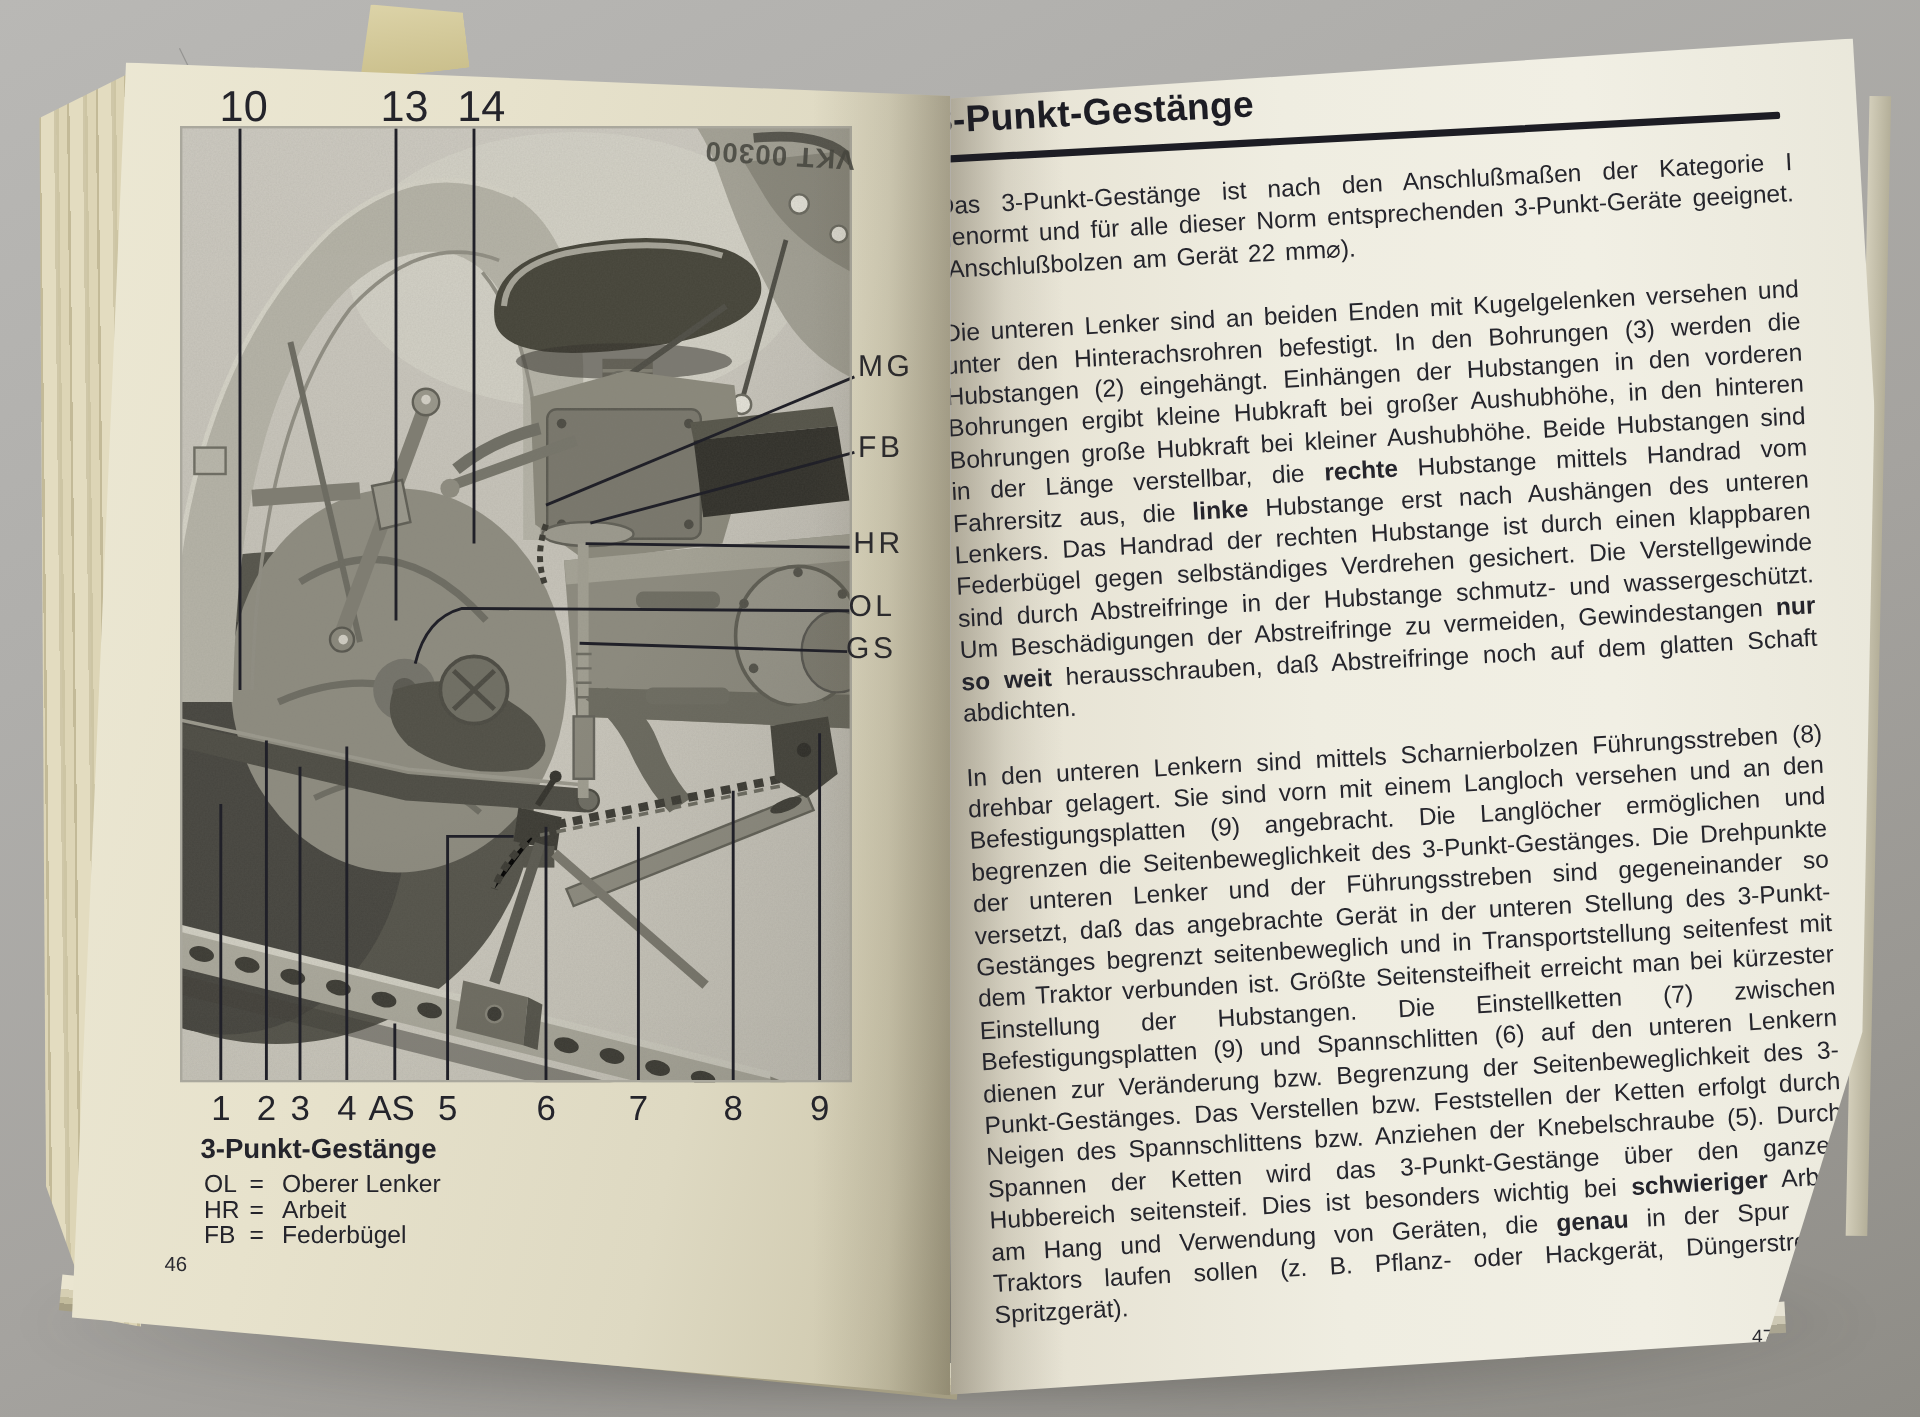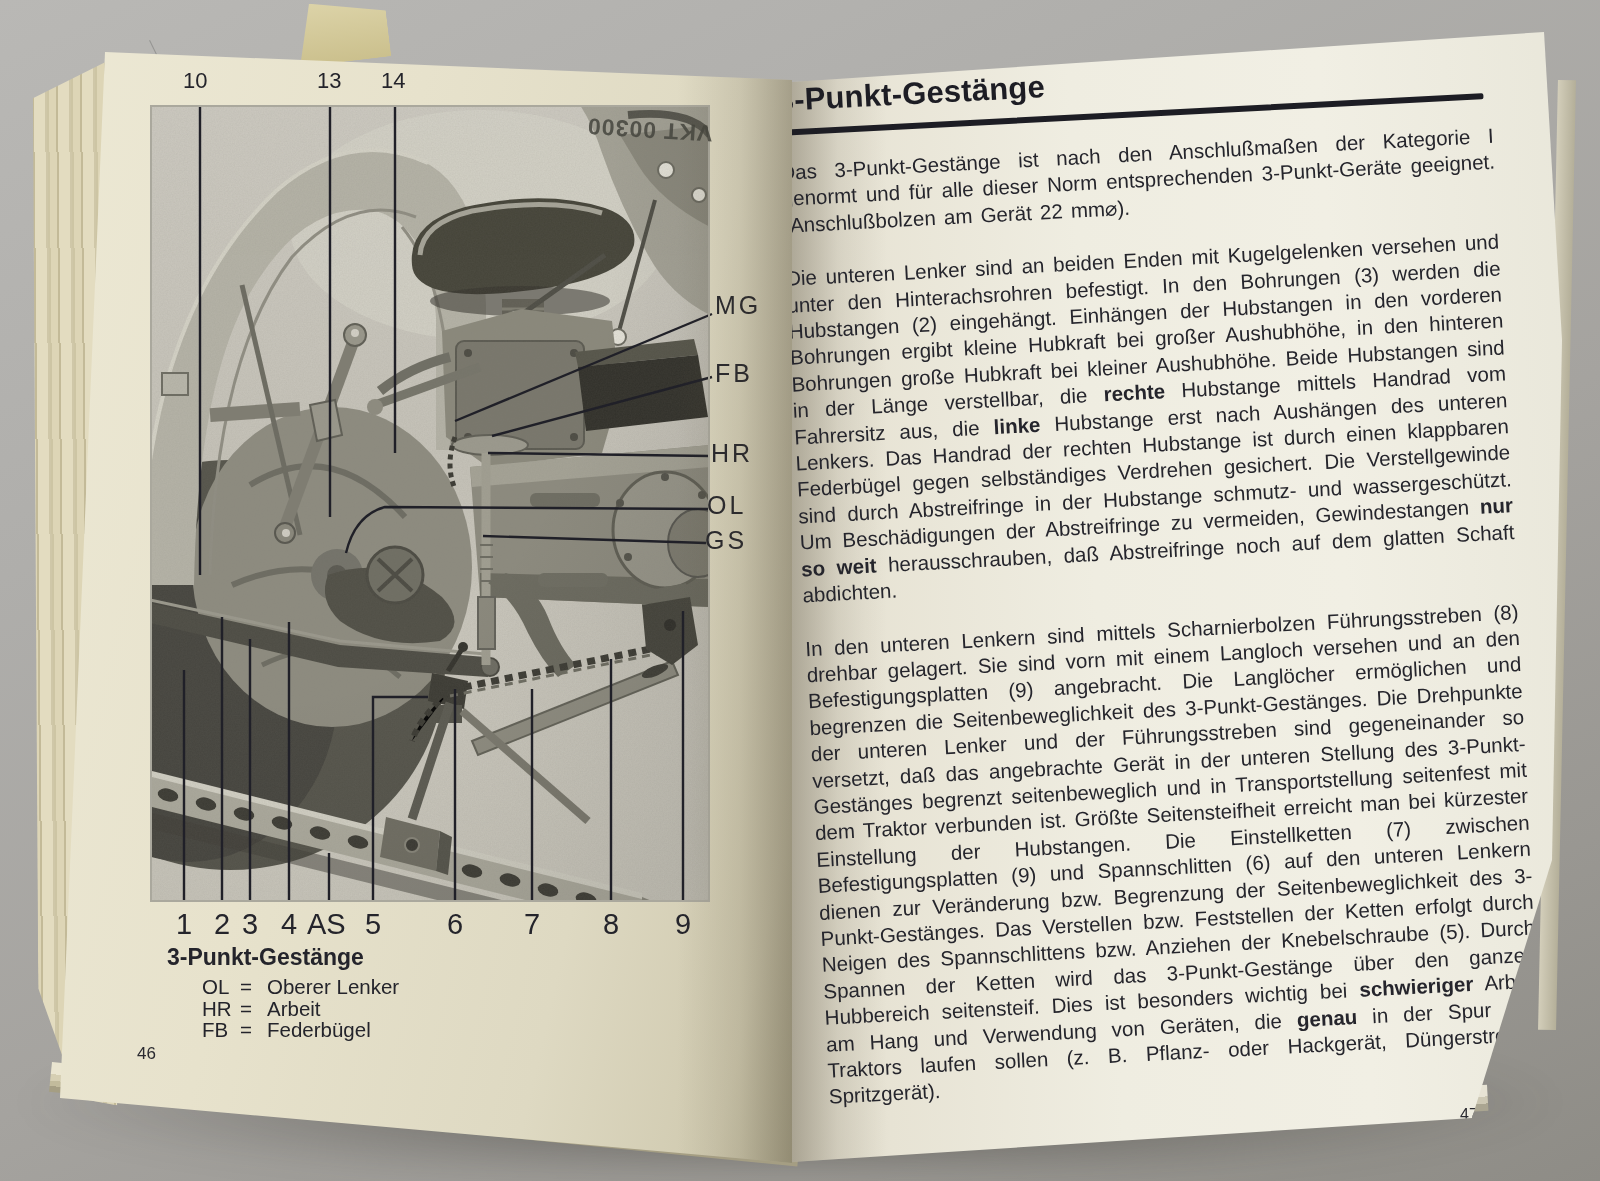--- a/index.html
+++ b/index.html
@@ -31,33 +31,33 @@
   .left-page{position:absolute;left:55px;top:38px;width:737px;height:1127px;
     background:linear-gradient(103deg,#ece8d4 0%,#e7e2cc 38%,#ded9c2 72%,#d0cab0 92%,#c0ba9e 100%);
     clip-path:polygon(50px 14px,737px 42px,737px 1125px,5px 1060px);}
   .left-page::after{content:'';position:absolute;right:0;top:0;width:115px;height:100%;
     background:linear-gradient(90deg,rgba(86,78,56,0),rgba(86,78,56,.15) 55%,rgba(58,50,32,.34));}
   .right-page{position:absolute;left:792px;top:30px;width:775px;height:1135px;
     background:linear-gradient(87deg,#d9d4c3 0%,#e7e3d4 12%,#efede1 40%,#f1efe4 70%,#e9e7da 100%);
     clip-path:polygon(0px 52px,752px 2px,770px 310px,760px 830px,680px 1088px,0px 1132px);}
   .right-page::before{content:'';position:absolute;left:0;top:0;width:95px;height:100%;
     background:linear-gradient(90deg,rgba(70,62,44,.32),rgba(70,62,44,.10) 48%,rgba(70,62,44,0));}
-  .num-top{position:absolute;top:30px;font-size:22px;color:#24242b;}
+  .num-top{position:absolute;top:30px;font-size:36px;color:#24242b;}
   .t0{left:128px}.t1{left:262px}.t2{left:326px}
   .figure{position:absolute;left:95px;top:67px;width:620px;height:797px;}
   .watermark{position:absolute;left:532px;top:78px;font-size:23px;font-weight:bold;color:#45453e;
     transform:rotate(183.5deg);letter-spacing:1px;opacity:.85;}
   .side-label{position:absolute;font-size:25px;letter-spacing:3px;color:#26262c;}
   .sl0{left:660px;top:253px}.sl1{left:660px;top:321px}.sl2{left:656px;top:401px}
   .sl3{left:652px;top:453px}.sl4{left:650px;top:488px}
   .num-bot{position:absolute;top:870px;font-size:29px;color:#24242b;}
   .b0{left:121px}.b1{left:159px}.b2{left:187px}.b3{left:226px}.b4{left:252px}
   .b5{left:310px}.b6{left:392px}.b7{left:469px}.b8{left:548px}.b9{left:620px}
   .legend-title{position:absolute;left:112px;top:906px;font-size:23px;font-weight:bold;color:#24242b;}
-  .legend{position:absolute;font-size:20.5px;color:#24242b;line-height:21.5px;margin-left:32px;}
+  .legend{position:absolute;font-size:20.5px;color:#24242b;line-height:21.5px;}
   .leg-l{left:115px;top:938px;}
   .leg-r{left:310px;top:948px;}
   .lrow{white-space:nowrap;}
   .abbr{display:inline-block;width:38px;}
   .eq{display:inline-block;width:27px;}
   .pageno-left{position:absolute;left:82px;top:1006px;font-size:17px;color:#2a2a30;}
 
   .rp-text{position:absolute;left:16px;top:50px;width:714px;
     transform:rotate(-3deg);transform-origin:6% 60%;}
   .rp-text h1{margin:0;font-size:31px;font-weight:bold;color:#1d1d24;letter-spacing:.2px;}

